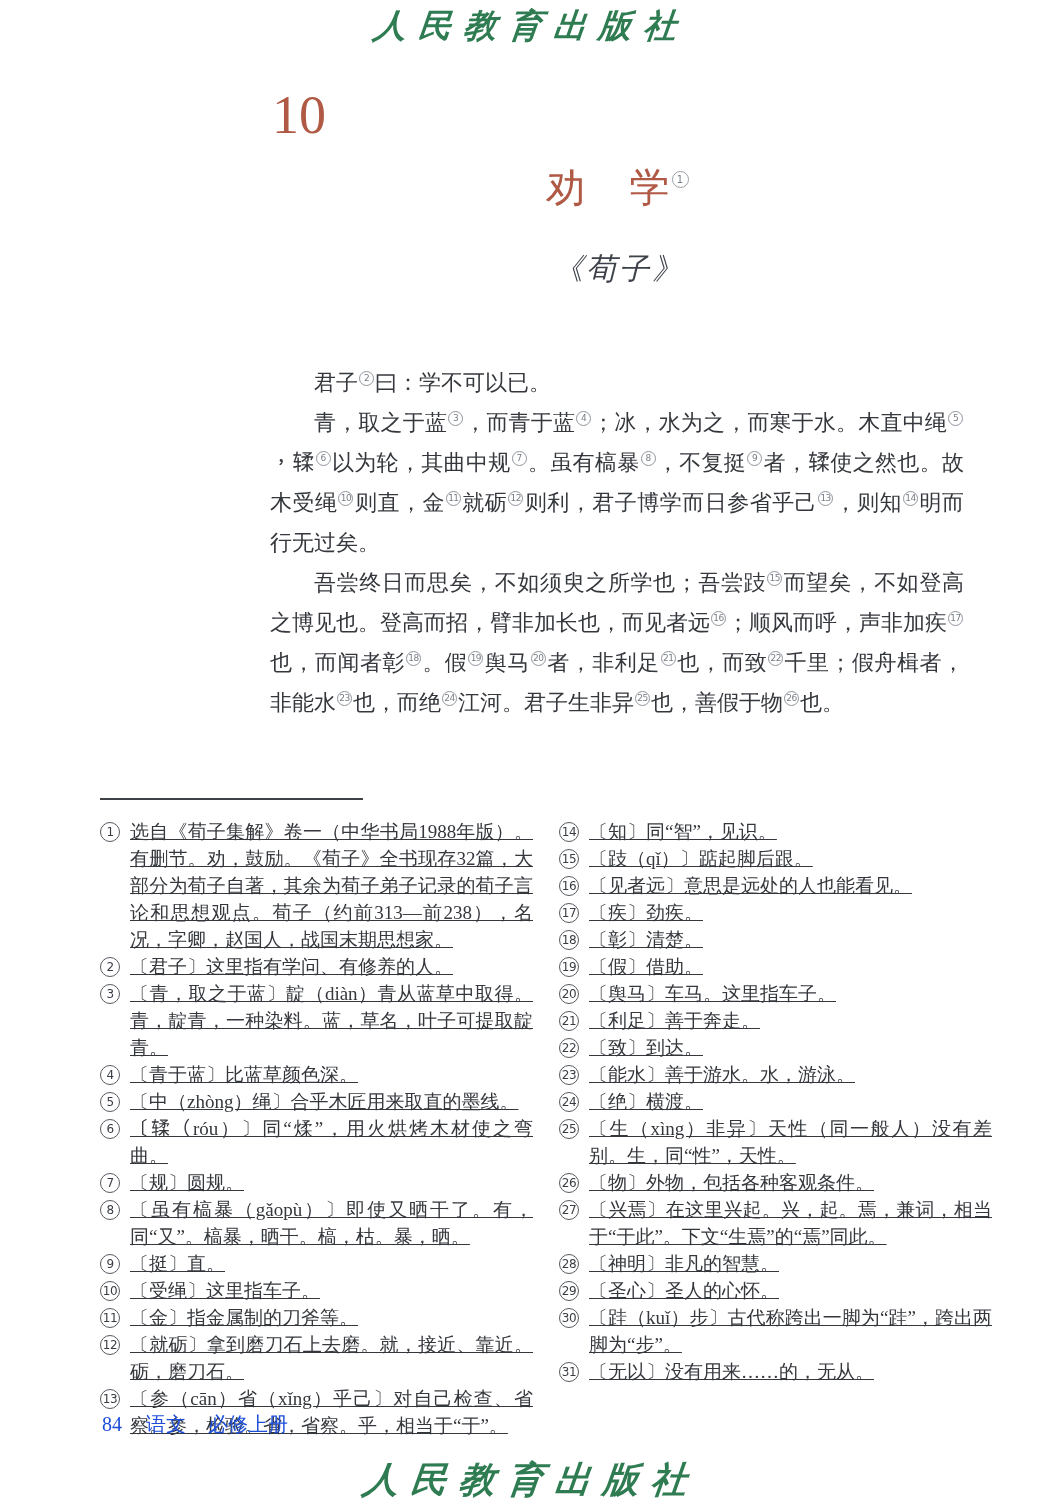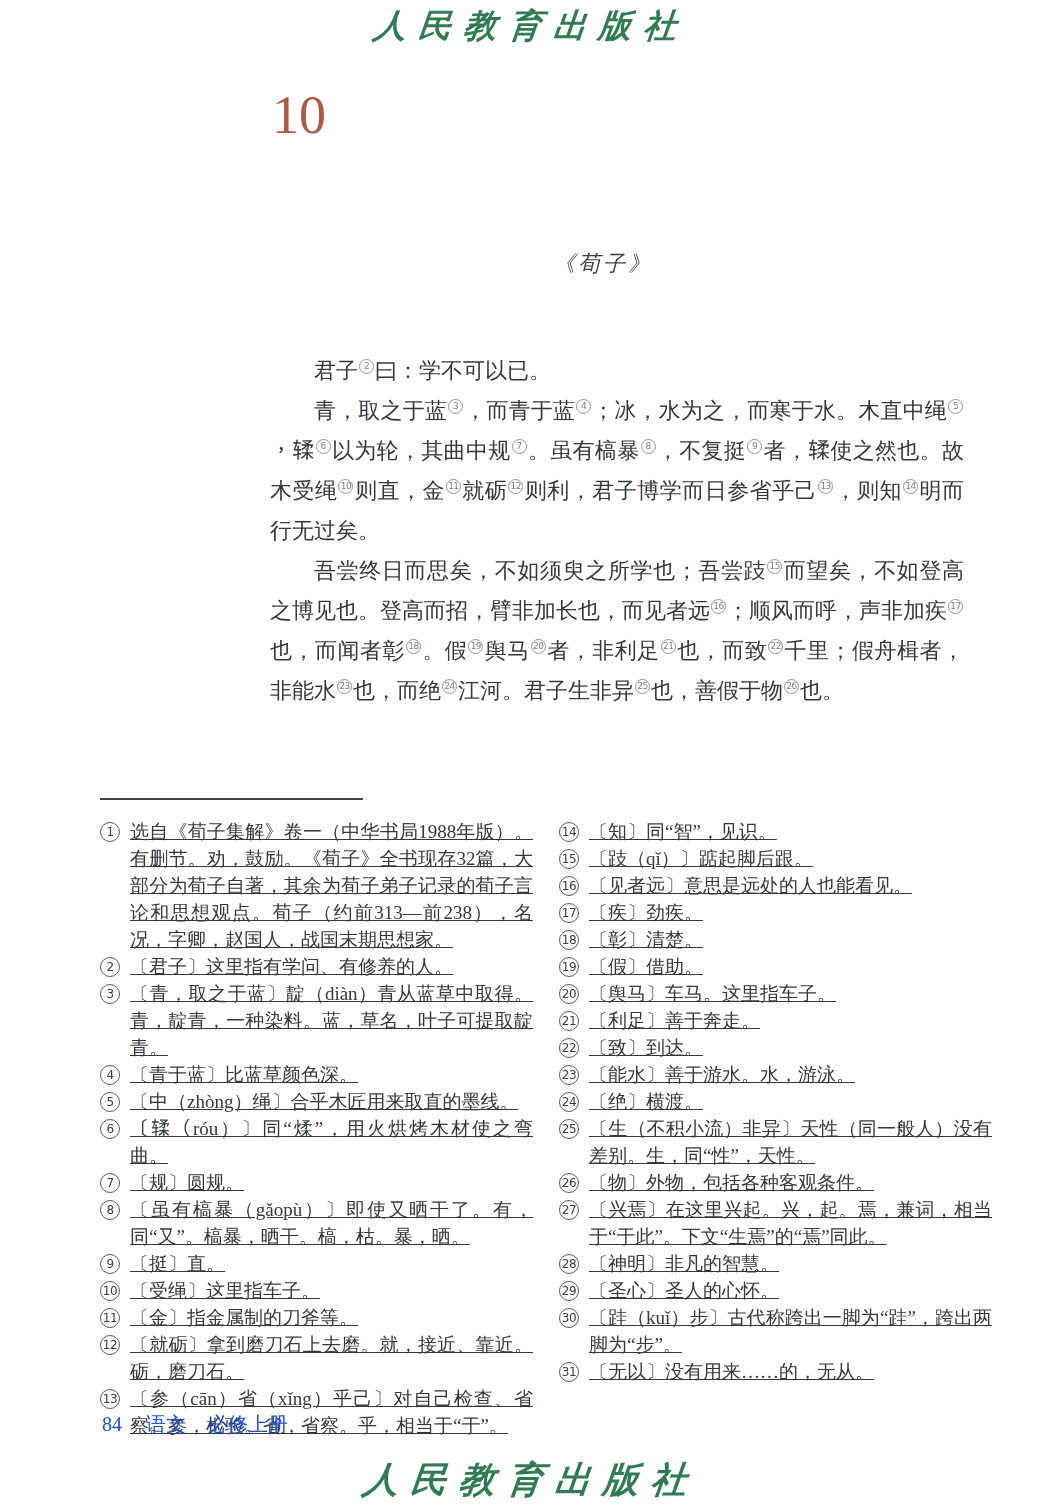--- a/index.html
+++ b/index.html
@@ -49,31 +49,31 @@
     text-align:center;
     color:#787e86;
     vertical-align:18px;
     letter-spacing:0;
     box-sizing:border-box;
     font-family:"DejaVu Sans", sans-serif;
     font-weight:normal;
   }
   .source{
     position:absolute;
-    left:256px; top:249px; width:694px;
-    text-align:center;
-    font-size:22px;
+    left:272px; top:249px; width:694px;
+    text-align:center;
+    font-size:30px;
     color:#3d4149;
     font-style:italic;
     letter-spacing:3px;
   }
   
   .body-text{
     position:absolute;
-    left:270px; top:351px; width:694px;
+    left:270px; top:363px; width:694px;
     font-size:22px;
     line-height:40px;
     text-align:justify;
   }
   .body-text p{margin:0; text-indent:2em;}
   .body-ref{
     display:inline-block;
     width:15px;height:15px;
     border:1px solid #8f959c;
     border-radius:50%;
@@ -127,20 +127,21 @@
 </style>
 </head>
 <body>
 
 <div class="page">
 
   <div class="logo logo-top">人民教育出版社</div>
 
   <div class="chapter-num">10</div>
 
+  <div class="lesson-title"><span>劝　学</span><span class="title-ref">1</span></div>
 
   <div class="source">《荀子》</div>
 
   <div class="body-text">
       <p>君子<span class="body-ref">2</span>曰：学不可以已。</p>
       <p>青，取之于蓝<span class="body-ref">3</span>，而青于蓝<span class="body-ref">4</span>；冰，水为之，而寒于水。木直中绳<span class="body-ref">5</span>，𫐓<span class="body-ref">6</span>以为轮，其曲中规<span class="body-ref">7</span>。虽有槁暴<span class="body-ref">8</span>，不复挺<span class="body-ref">9</span>者，𫐓使之然也。故木受绳<span class="body-ref">10</span>则直，金<span class="body-ref">11</span>就砺<span class="body-ref">12</span>则利，君子博学而日参省乎己<span class="body-ref">13</span>，则知<span class="body-ref">14</span>明而行无过矣。</p>
       <p>吾尝终日而思矣，不如须臾之所学也；吾尝跂<span class="body-ref">15</span>而望矣，不如登高之博见也。登高而招，臂非加长也，而见者远<span class="body-ref">16</span>；顺风而呼，声非加疾<span class="body-ref">17</span>也，而闻者彰<span class="body-ref">18</span>。假<span class="body-ref">19</span>舆马<span class="body-ref">20</span>者，非利足<span class="body-ref">21</span>也，而致<span class="body-ref">22</span>千里；假舟楫者，非能水<span class="body-ref">23</span>也，而绝<span class="body-ref">24</span>江河。君子生非异<span class="body-ref">25</span>也，善假于物<span class="body-ref">26</span>也。</p>
     </div>
 
   <div class="footnotes">
@@ -240,21 +241,21 @@
           <div class="fn-item">
             <span class="fn-num">23</span>
             <div class="fn-text">〔能水〕善于游水。水，游泳。</div>
           </div>
           <div class="fn-item">
             <span class="fn-num">24</span>
             <div class="fn-text">〔绝〕横渡。</div>
           </div>
           <div class="fn-item">
             <span class="fn-num">25</span>
-            <div class="fn-text">〔生（不积小流）非异〕天性（同一般人）没有差别。生，同“性”，天性。</div>
+            <div class="fn-text">〔生（xìng）非异〕天性（同一般人）没有差别。生，同“性”，天性。</div>
           </div>
           <div class="fn-item">
             <span class="fn-num">26</span>
             <div class="fn-text">〔物〕外物，包括各种客观条件。</div>
           </div>
           <div class="fn-item">
             <span class="fn-num">27</span>
             <div class="fn-text">〔兴焉〕在这里兴起。兴，起。焉，兼词，相当于“于此”。下文“生焉”的“焉”同此。</div>
           </div>
           <div class="fn-item">

